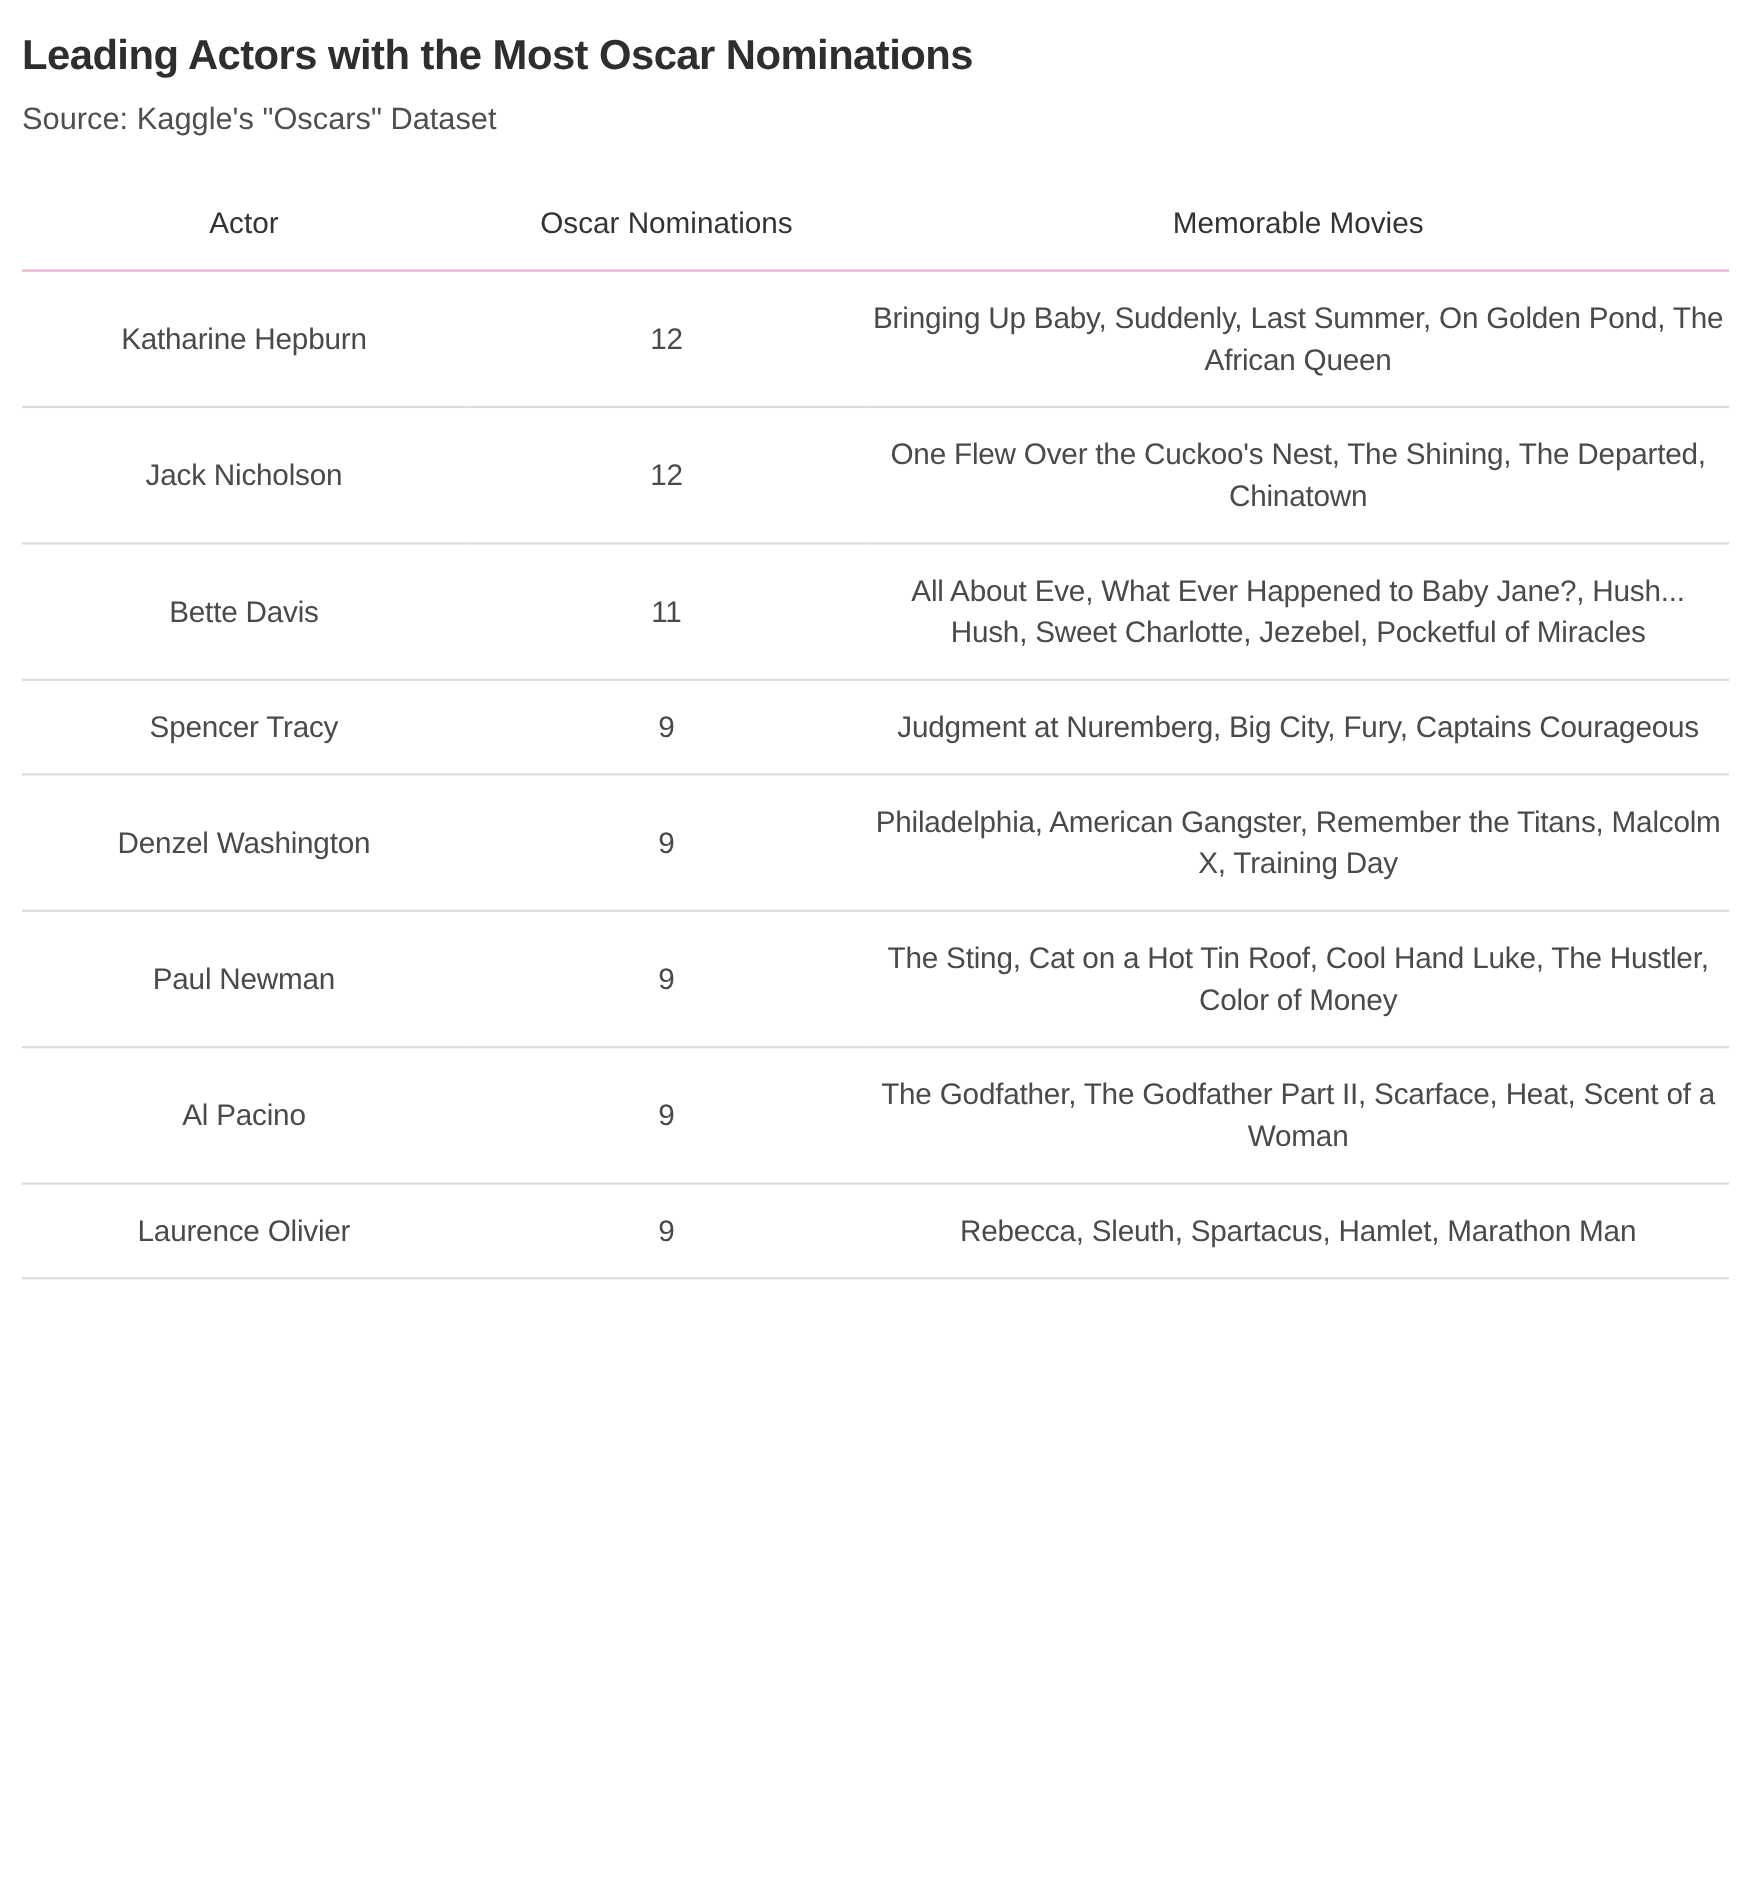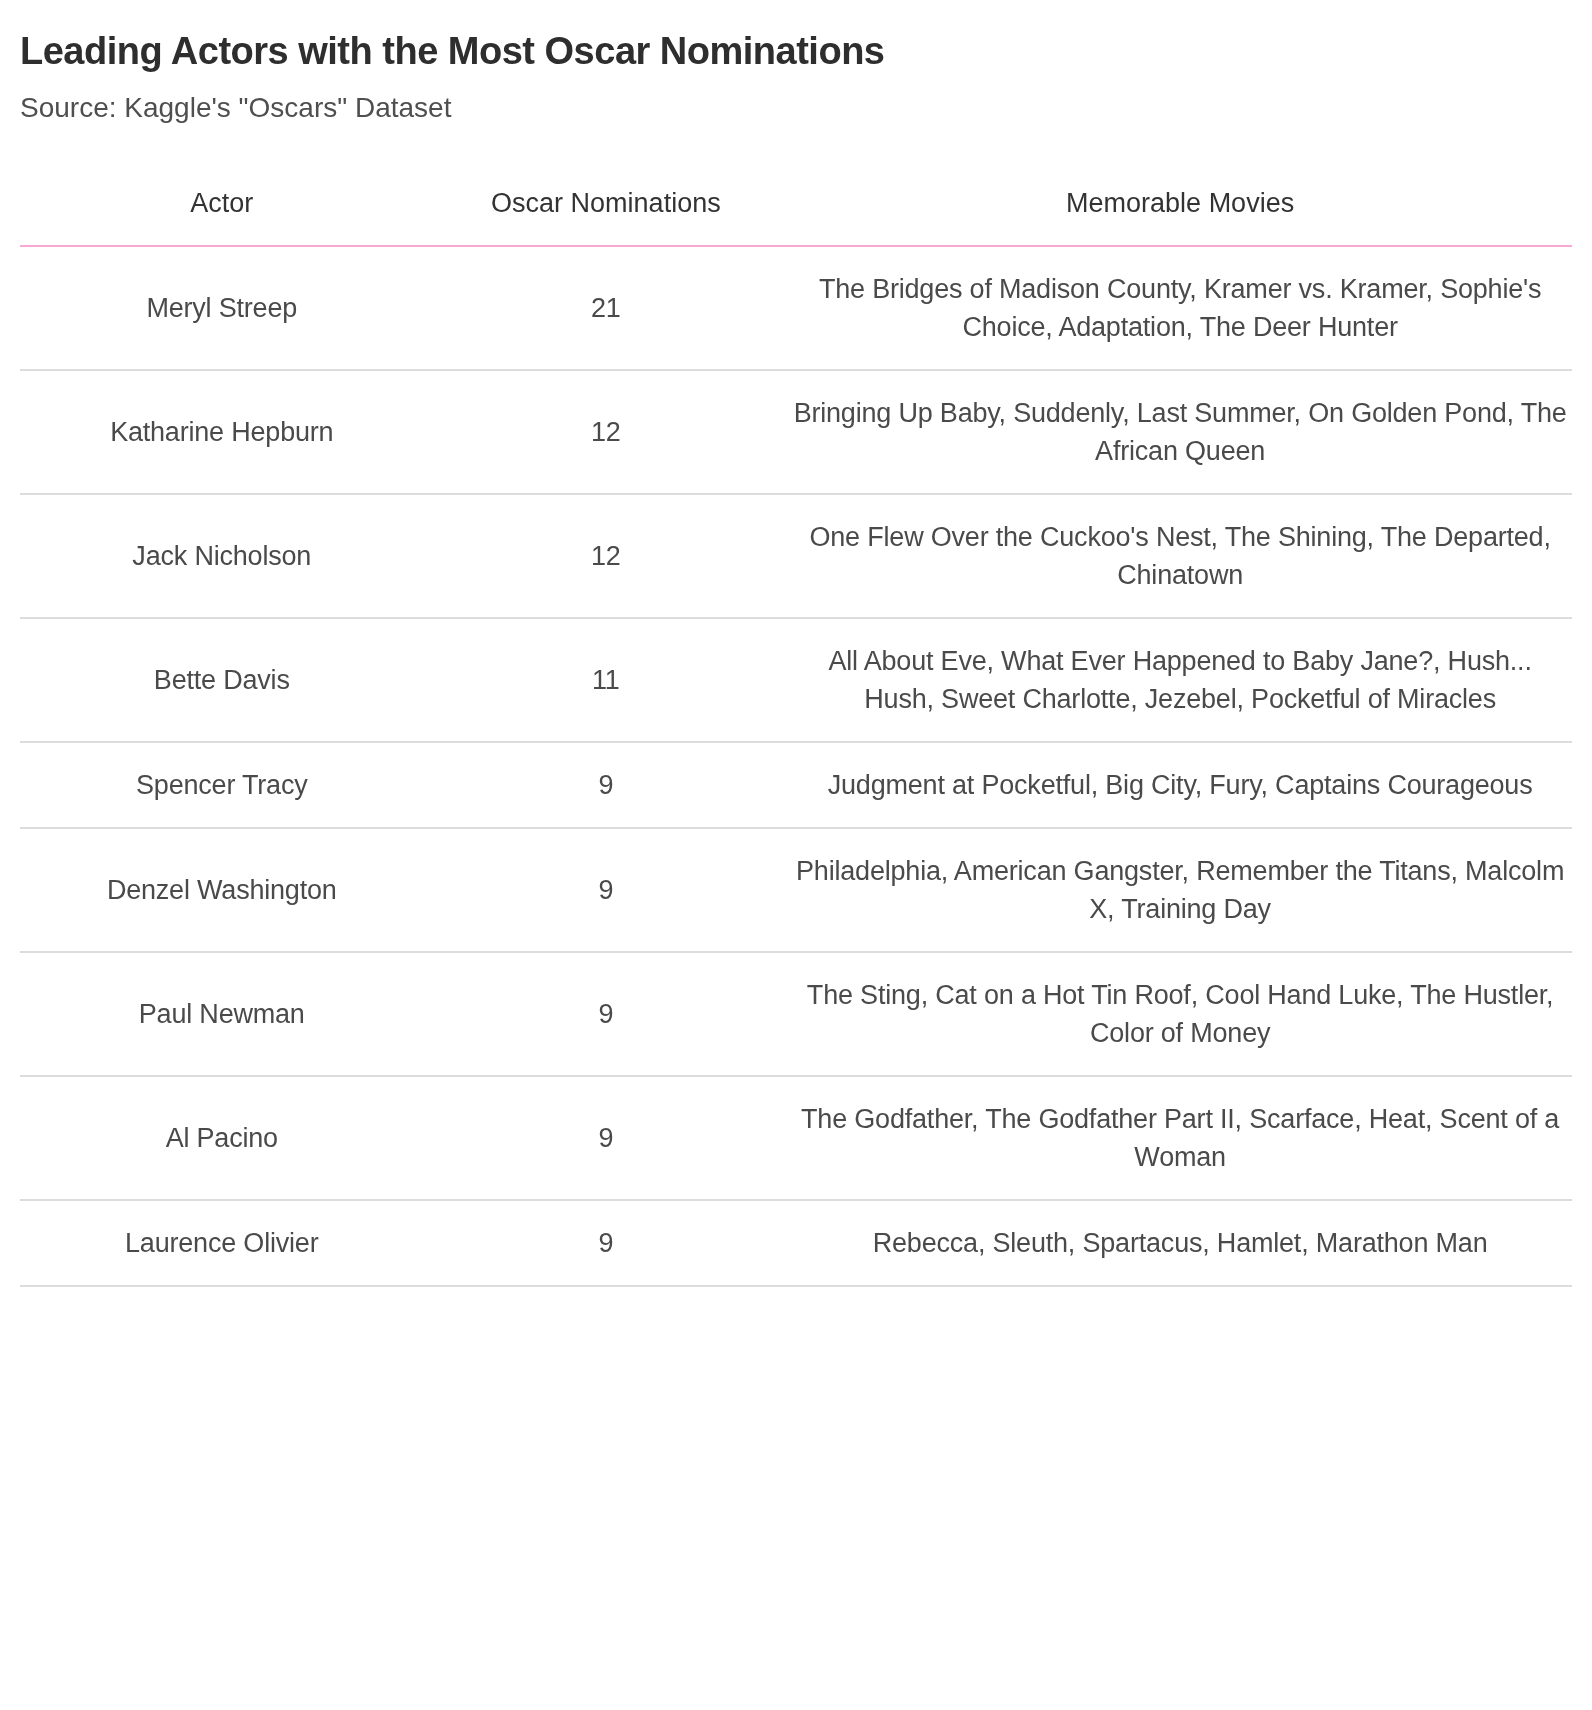--- a/index.html
+++ b/index.html
@@ -77,44 +77,39 @@
       <col class="col-movies">
     </colgroup>
     <thead>
       <tr>
         <th>Actor</th>
         <th>Oscar Nominations</th>
         <th>Memorable Movies</th>
       </tr>
     </thead>
     <tbody id="table-body">
-    <tr>
-          <td>Meryl Streep</td>
-          <td>21</td>
-          <td>The Bridges of Madison County, Kramer vs. Kramer, Sophie's Choice, Adaptation, The Deer Hunter</td>
-        </tr>
         <tr>
           <td>Katharine Hepburn</td>
           <td>12</td>
           <td>Bringing Up Baby, Suddenly, Last Summer, On Golden Pond, The African Queen</td>
         </tr>
         <tr>
           <td>Jack Nicholson</td>
           <td>12</td>
           <td>One Flew Over the Cuckoo's Nest, The Shining, The Departed, Chinatown</td>
         </tr>
         <tr>
           <td>Bette Davis</td>
           <td>11</td>
           <td>All About Eve, What Ever Happened to Baby Jane?, Hush... Hush, Sweet Charlotte, Jezebel, Pocketful of Miracles</td>
         </tr>
         <tr>
           <td>Spencer Tracy</td>
           <td>9</td>
-          <td>Judgment at Pocketful, Big City, Fury, Captains Courageous</td>
+          <td>Judgment at Nuremberg, Big City, Fury, Captains Courageous</td>
         </tr>
         <tr>
           <td>Denzel Washington</td>
           <td>9</td>
           <td>Philadelphia, American Gangster, Remember the Titans, Malcolm X, Training Day</td>
         </tr>
         <tr>
           <td>Paul Newman</td>
           <td>9</td>
           <td>The Sting, Cat on a Hot Tin Roof, Cool Hand Luke, The Hustler, Color of Money</td>

